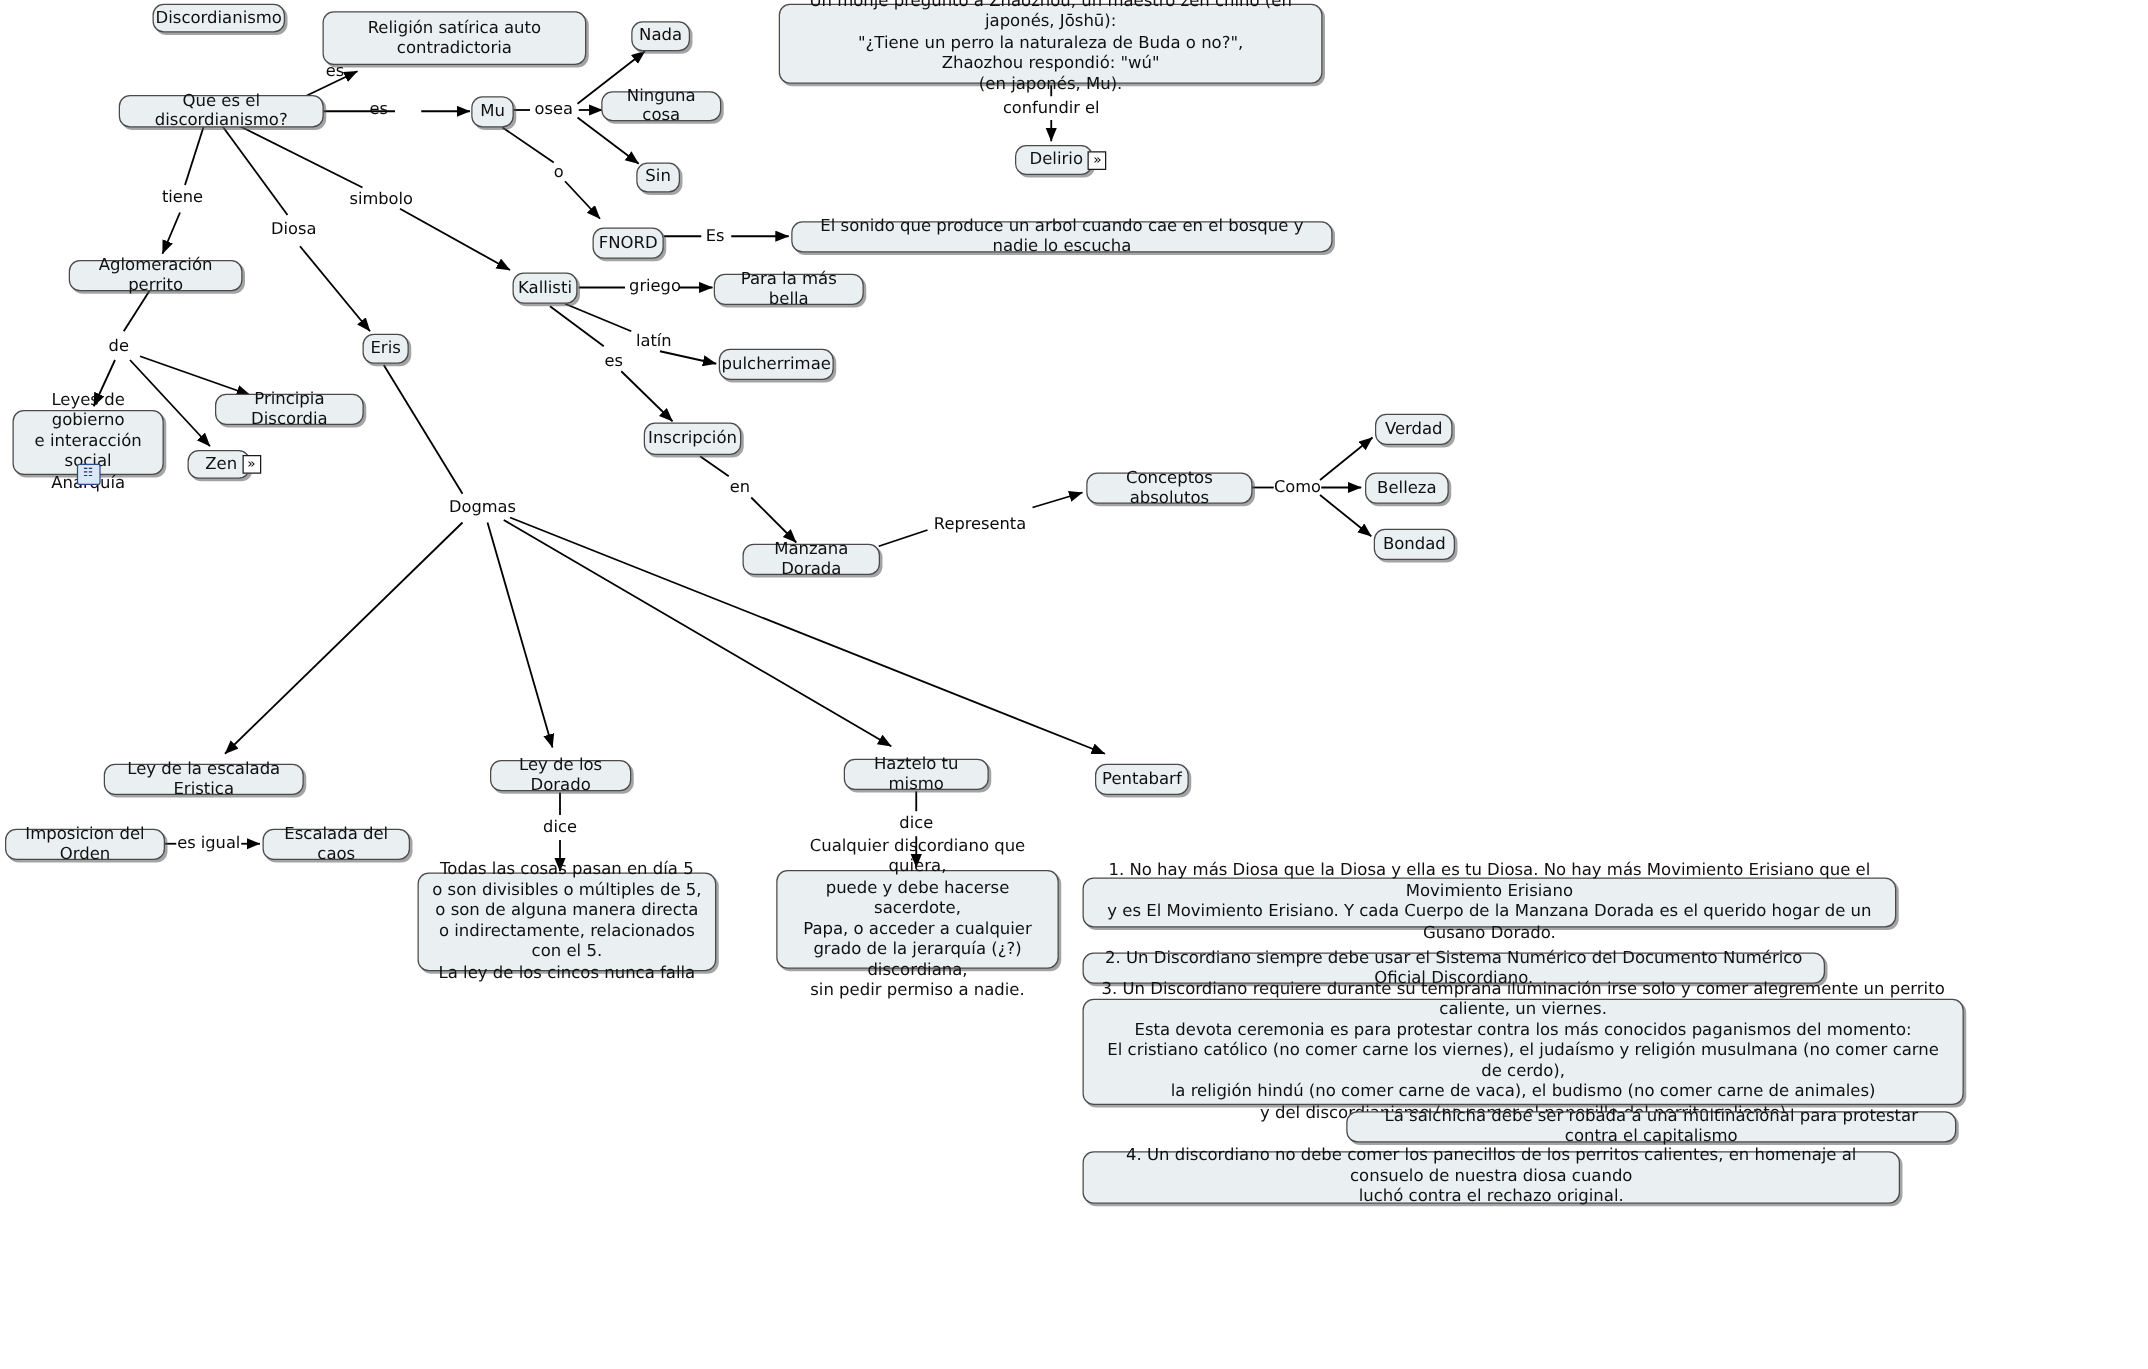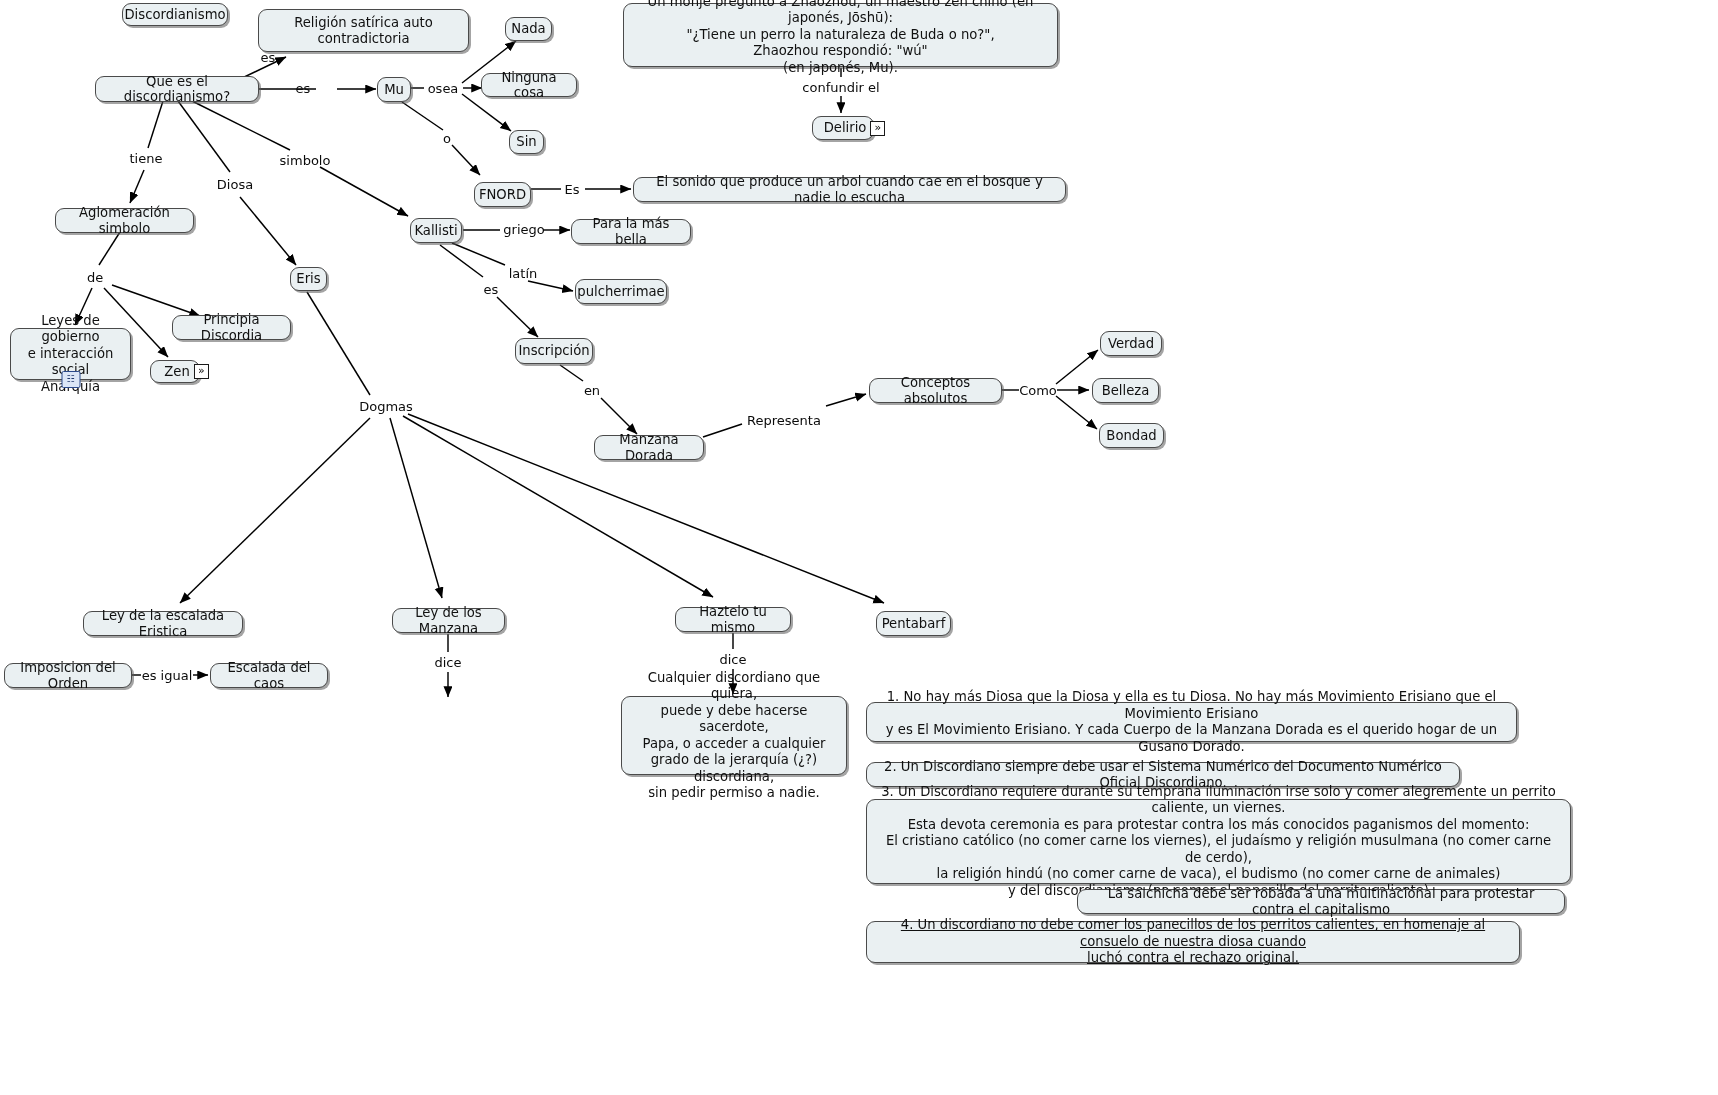--- a/index.html
+++ b/index.html
@@ -200,21 +200,21 @@
 
   <div class="node" style="left:474px; top:182px; width:57px; height:25px;">
     <span>FNORD</span>
   </div>
 
   <div class="node" style="left:633px; top:177px; width:433px; height:25px;">
     <span>El sonido que produce un arbol cuando cae en el bosque y nadie lo escucha</span>
   </div>
 
   <div class="node" style="left:55px; top:208px; width:139px; height:25px;">
-    <span>Aglomeración simbolo</span>
+    <span>Aglomeración perrito</span>
   </div>
 
   <div class="node para" style="left:10px; top:328px; width:121px; height:52px; position:absolute;">
     <span>Leyes de gobierno
 e interacción social
 Anarquía</span>
     <span class="resbadge">☷</span>
   </div>
 
   <div class="node" style="left:150px; top:360px; width:50px; height:23px;">
@@ -280,39 +280,46 @@
       <span>Delirio</span>
       <span class="badge">»</span>
     </span>
   </div>
 
   <div class="node" style="left:83px; top:611px; width:160px; height:25px;">
     <span>Ley de la escalada Eristica</span>
   </div>
 
   <div class="node" style="left:392px; top:608px; width:113px; height:25px;">
-    <span>Ley de los Manzana</span>
+    <span>Ley de los Dorado</span>
   </div>
 
   <div class="node" style="left:675px; top:607px; width:116px; height:25px;">
     <span>Haztelo tu mismo</span>
   </div>
 
   <div class="node" style="left:876px; top:611px; width:75px; height:25px;">
     <span>Pentabarf</span>
   </div>
 
   <div class="node" style="left:4px; top:663px; width:128px; height:25px;">
     <span>Imposicion del Orden</span>
   </div>
 
   <div class="node" style="left:210px; top:663px; width:118px; height:25px;">
     <span>Escalada del caos</span>
   </div>
 
+  <div class="node para" style="left:334px; top:698px; width:239px; height:79px;">
+    <span>Todas las cosas pasan en día 5
+o son divisibles o múltiples de 5,
+o son de alguna manera directa
+o indirectamente, relacionados con el 5.
+La ley de los cincos nunca falla</span>
+  </div>
 
   <div class="node para" style="left:621px; top:696px; width:226px; height:79px;">
     <span>Cualquier discordiano que quiera,
 puede y debe hacerse sacerdote,
 Papa, o acceder a cualquier
 grado de la jerarquía (¿?) discordiana,
 sin pedir permiso a nadie.</span>
   </div>
 
   <div class="node para" style="left:866px; top:702px; width:651px; height:40px;">
@@ -329,21 +336,21 @@
 Esta devota ceremonia es para protestar contra los más conocidos paganismos del momento:
 El cristiano católico (no comer carne los viernes), el judaísmo y religión musulmana (no comer carne de cerdo),
 la religión hindú (no comer carne de vaca), el budismo (no comer carne de animales)
 y del discordianismo (no comer el panecillo del perrito caliente)</span>
   </div>
 
   <div class="node" style="left:1077px; top:889px; width:488px; height:25px;">
     <span>La salchicha debe ser robada a una multinacional para protestar contra el capitalismo</span>
   </div>
 
-  <div class="node para" style="left:866px; top:921px; width:654px; height:42px;text-decoration:underline;">
+  <div class="node para" style="left:866px; top:921px; width:654px; height:42px;">
     <span>4. Un discordiano no debe comer los panecillos de los perritos calientes, en homenaje al consuelo de nuestra diosa cuando
 luchó contra el rechazo original.</span>
   </div>
 
 
   <div class="elabel" style="left:268px; top:57px;">es</div>
   <div class="elabel" style="left:303px; top:88px;">es</div>
   <div class="elabel" style="left:443px; top:88px;">osea</div>
   <div class="elabel" style="left:447px; top:138px;">o</div>
   <div class="elabel" style="left:146px; top:158px;">tiene</div>

